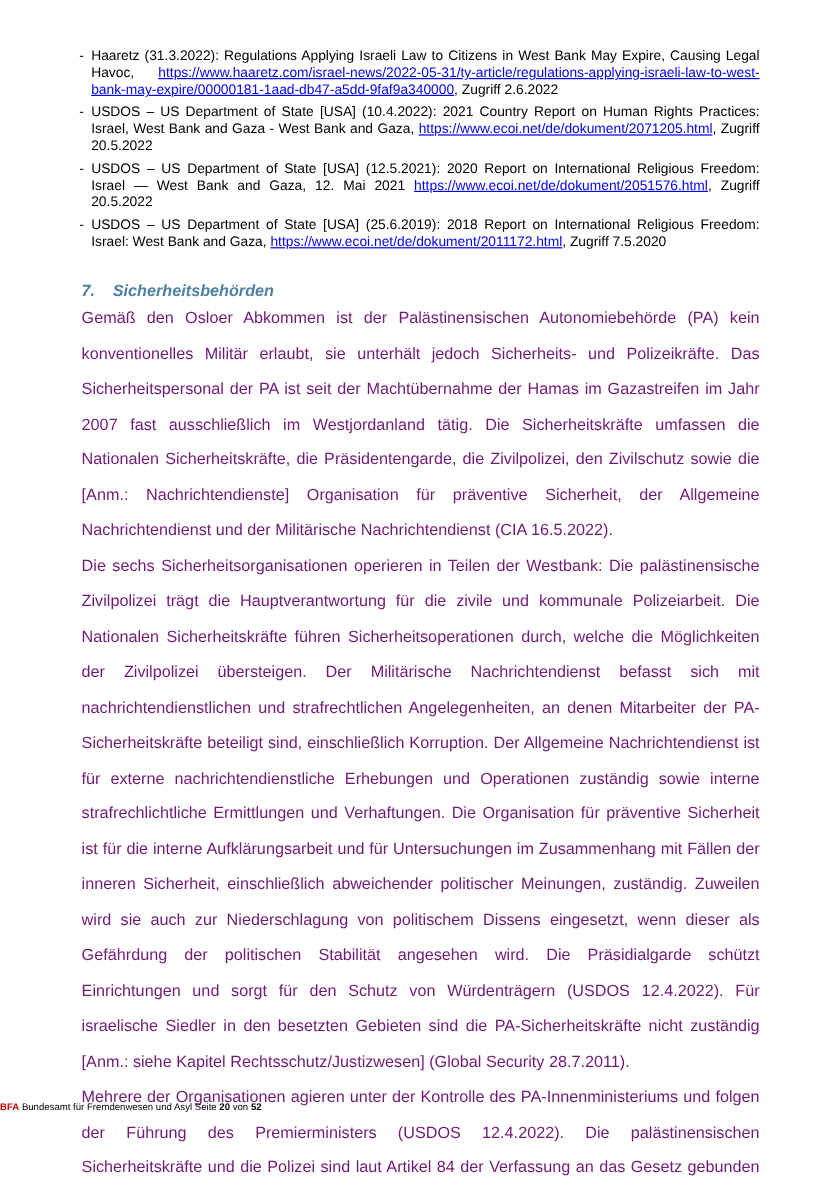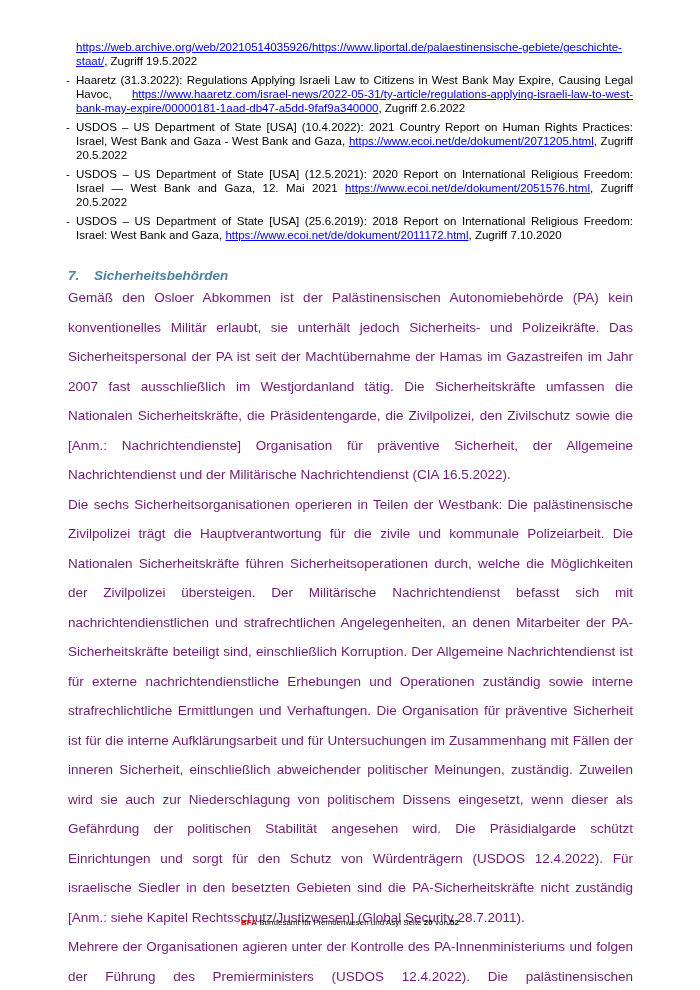--- a/index.html
+++ b/index.html
@@ -45,38 +45,37 @@
     margin: 0;
     text-align: justify;
     font-size: 13.5px;
     line-height: 29.5px;
     color: #701a75;
   }
   .body p.cont { text-align-last: justify; }
   
   .footer {
     position: absolute; left: 0; right: 0; top: 918px;
-    text-align: center;
+    text-align: left;
     font-size: 8px;
     color: #000000;
   }
   .footer .brand { color: var(--brand-color, #c00000); font-weight: bold; }
   .footer .bold { font-weight: bold; }
 </style>
 </head>
 <body>
 
 <div class="page">
 
   <div class="refs">
-      <div class="ref"><a class="link" href="#">https://web.archive.org/web/20210514035926/https://www.liportal.de/palaestinensische-gebiete/geschichte-staat/</a><span>, Zugriff 19.5.2022</span></div>
       <div class="ref"><span class="bullet">-</span><span>Haaretz (31.3.2022): Regulations Applying Israeli Law to Citizens in West Bank May Expire, Causing Legal Havoc, </span><a class="link" href="#">https://www.haaretz.com/israel-news/2022-05-31/ty-article/regulations-applying-israeli-law-to-west-bank-may-expire/00000181-1aad-db47-a5dd-9faf9a340000</a><span>, Zugriff 2.6.2022</span></div>
       <div class="ref"><span class="bullet">-</span><span>USDOS – US Department of State [USA] (10.4.2022): 2021 Country Report on Human Rights Practices: Israel, West Bank and Gaza - West Bank and Gaza, </span><a class="link" href="#">https://www.ecoi.net/de/dokument/2071205.html</a><span>, Zugriff 20.5.2022</span></div>
       <div class="ref"><span class="bullet">-</span><span>USDOS – US Department of State [USA] (12.5.2021): 2020 Report on International Religious Freedom: Israel — West Bank and Gaza, 12. Mai 2021 </span><a class="link" href="#">https://www.ecoi.net/de/dokument/2051576.html</a><span>, Zugriff 20.5.2022</span></div>
-      <div class="ref"><span class="bullet">-</span><span>USDOS – US Department of State [USA] (25.6.2019): 2018 Report on International Religious Freedom: Israel: West Bank and Gaza, </span><a class="link" href="#">https://www.ecoi.net/de/dokument/2011172.html</a><span>, Zugriff 7.10.2020</span></div>
+      <div class="ref"><span class="bullet">-</span><span>USDOS – US Department of State [USA] (25.6.2019): 2018 Report on International Religious Freedom: Israel: West Bank and Gaza, </span><a class="link" href="#">https://www.ecoi.net/de/dokument/2011172.html</a><span>, Zugriff 7.5.2020</span></div>
     </div>
 
   <div class="heading">
     <span class="num">7.</span><span>Sicherheitsbehörden</span>
   </div>
 
   <div class="body">
       <p>Gemäß den Osloer Abkommen ist der Palästinensischen Autonomiebehörde (PA) kein konventionelles Militär erlaubt, sie unterhält jedoch Sicherheits- und Polizeikräfte. Das Sicherheitspersonal der PA ist seit der Machtübernahme der Hamas im Gazastreifen im Jahr 2007 fast ausschließlich im Westjordanland tätig. Die Sicherheitskräfte umfassen die Nationalen Sicherheitskräfte, die Präsidentengarde, die Zivilpolizei, den Zivilschutz sowie die [Anm.: Nachrichtendienste] Organisation für präventive Sicherheit, der Allgemeine Nachrichtendienst und der Militärische Nachrichtendienst (CIA 16.5.2022).</p>
       <p>Die sechs Sicherheitsorganisationen operieren in Teilen der Westbank: Die palästinensische Zivilpolizei trägt die Hauptverantwortung für die zivile und kommunale Polizeiarbeit. Die Nationalen Sicherheitskräfte führen Sicherheitsoperationen durch, welche die Möglichkeiten der Zivilpolizei übersteigen. Der Militärische Nachrichtendienst befasst sich mit nachrichtendienstlichen und strafrechtlichen Angelegenheiten, an denen Mitarbeiter der PA-Sicherheitskräfte beteiligt sind, einschließlich Korruption. Der Allgemeine Nachrichtendienst ist für externe nachrichtendienstliche Erhebungen und Operationen zuständig sowie interne strafrechlichtliche Ermittlungen und Verhaftungen. Die Organisation für präventive Sicherheit ist für die interne Aufklärungsarbeit und für Untersuchungen im Zusammenhang mit Fällen der inneren Sicherheit, einschließlich abweichender politischer Meinungen, zuständig. Zuweilen wird sie auch zur Niederschlagung von politischem Dissens eingesetzt, wenn dieser als Gefährdung der politischen Stabilität angesehen wird. Die Präsidialgarde schützt Einrichtungen und sorgt für den Schutz von Würdenträgern (USDOS 12.4.2022). Für israelische Siedler in den besetzten Gebieten sind die PA-Sicherheitskräfte nicht zuständig [Anm.: siehe Kapitel Rechtsschutz/Justizwesen] (Global Security 28.7.2011).</p>
       <p class="cont">Mehrere der Organisationen agieren unter der Kontrolle des PA-Innenministeriums und folgen der Führung des Premierministers (USDOS 12.4.2022). Die palästinensischen Sicherheitskräfte und die Polizei sind laut Artikel 84 der Verfassung an das Gesetz gebunden und haben die bürgerlichen</p>

